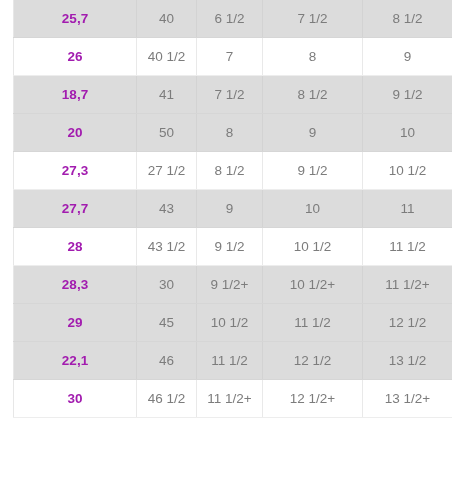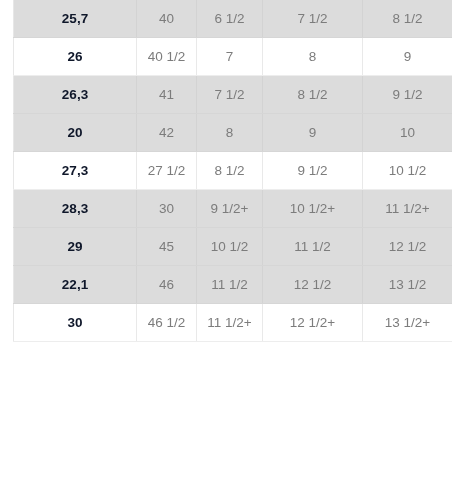--- a/index.html
+++ b/index.html
@@ -45,21 +45,21 @@
     border-right: 1px solid #e9e9e9;
     border-bottom: 1px solid #ededed;
     white-space: nowrap;
     overflow: hidden;
   }
   table.size-table td:last-child {
     border-right: none;
   }
   table.size-table td.col-cm {
     font-weight: bold;
-    color: #0f172a;
+    color: #a21caf;
     border-right: 1px solid #e9e9e9;
   }
   table.size-table tr.row-shaded td {
     background: #dcdcdc;
     border-right-color: #d3d3d3;
     border-bottom-color: #d6d6d6;
   }
   table.size-table tr.row-plain td {
     background: #ffffff;
   }
@@ -85,39 +85,53 @@
           <td>8 1/2</td>
         </tr>
         <tr class="row-plain">
           <td class="col-cm">26</td>
           <td>40 1/2</td>
           <td>7</td>
           <td>8</td>
           <td>9</td>
         </tr>
         <tr class="row-shaded">
-          <td class="col-cm">26,3</td>
+          <td class="col-cm">18,7</td>
           <td>41</td>
           <td>7 1/2</td>
           <td>8 1/2</td>
           <td>9 1/2</td>
         </tr>
         <tr class="row-shaded">
           <td class="col-cm">20</td>
-          <td>42</td>
+          <td>50</td>
           <td>8</td>
           <td>9</td>
           <td>10</td>
         </tr>
         <tr class="row-plain">
           <td class="col-cm">27,3</td>
           <td>27 1/2</td>
           <td>8 1/2</td>
           <td>9 1/2</td>
           <td>10 1/2</td>
+        </tr>
+        <tr class="row-shaded">
+          <td class="col-cm">27,7</td>
+          <td>43</td>
+          <td>9</td>
+          <td>10</td>
+          <td>11</td>
+        </tr>
+        <tr class="row-plain">
+          <td class="col-cm">28</td>
+          <td>43 1/2</td>
+          <td>9 1/2</td>
+          <td>10 1/2</td>
+          <td>11 1/2</td>
         </tr>
         <tr class="row-shaded">
           <td class="col-cm">28,3</td>
           <td>30</td>
           <td>9 1/2+</td>
           <td>10 1/2+</td>
           <td>11 1/2+</td>
         </tr>
         <tr class="row-shaded">
           <td class="col-cm">29</td>

